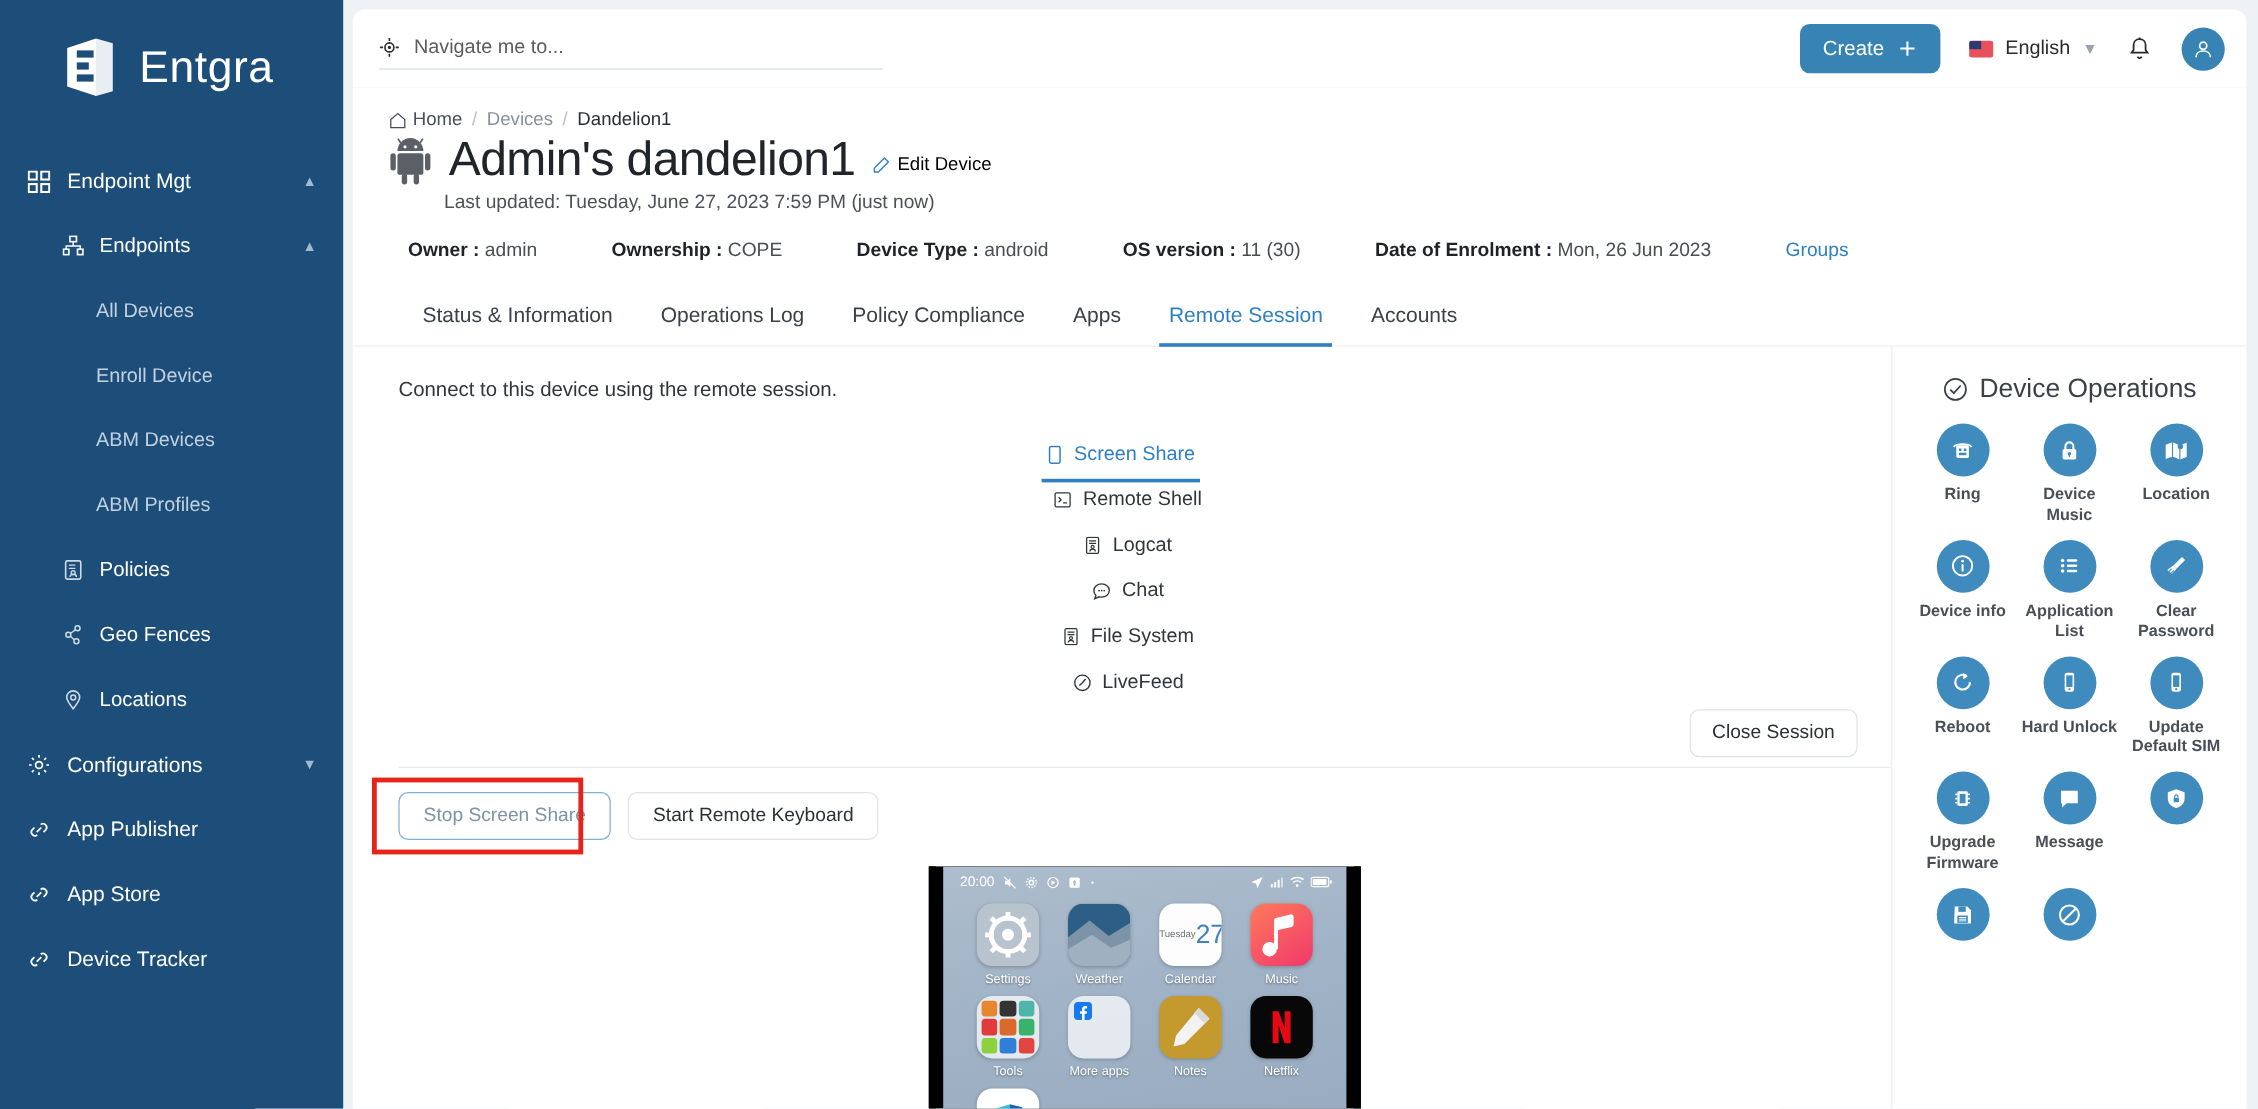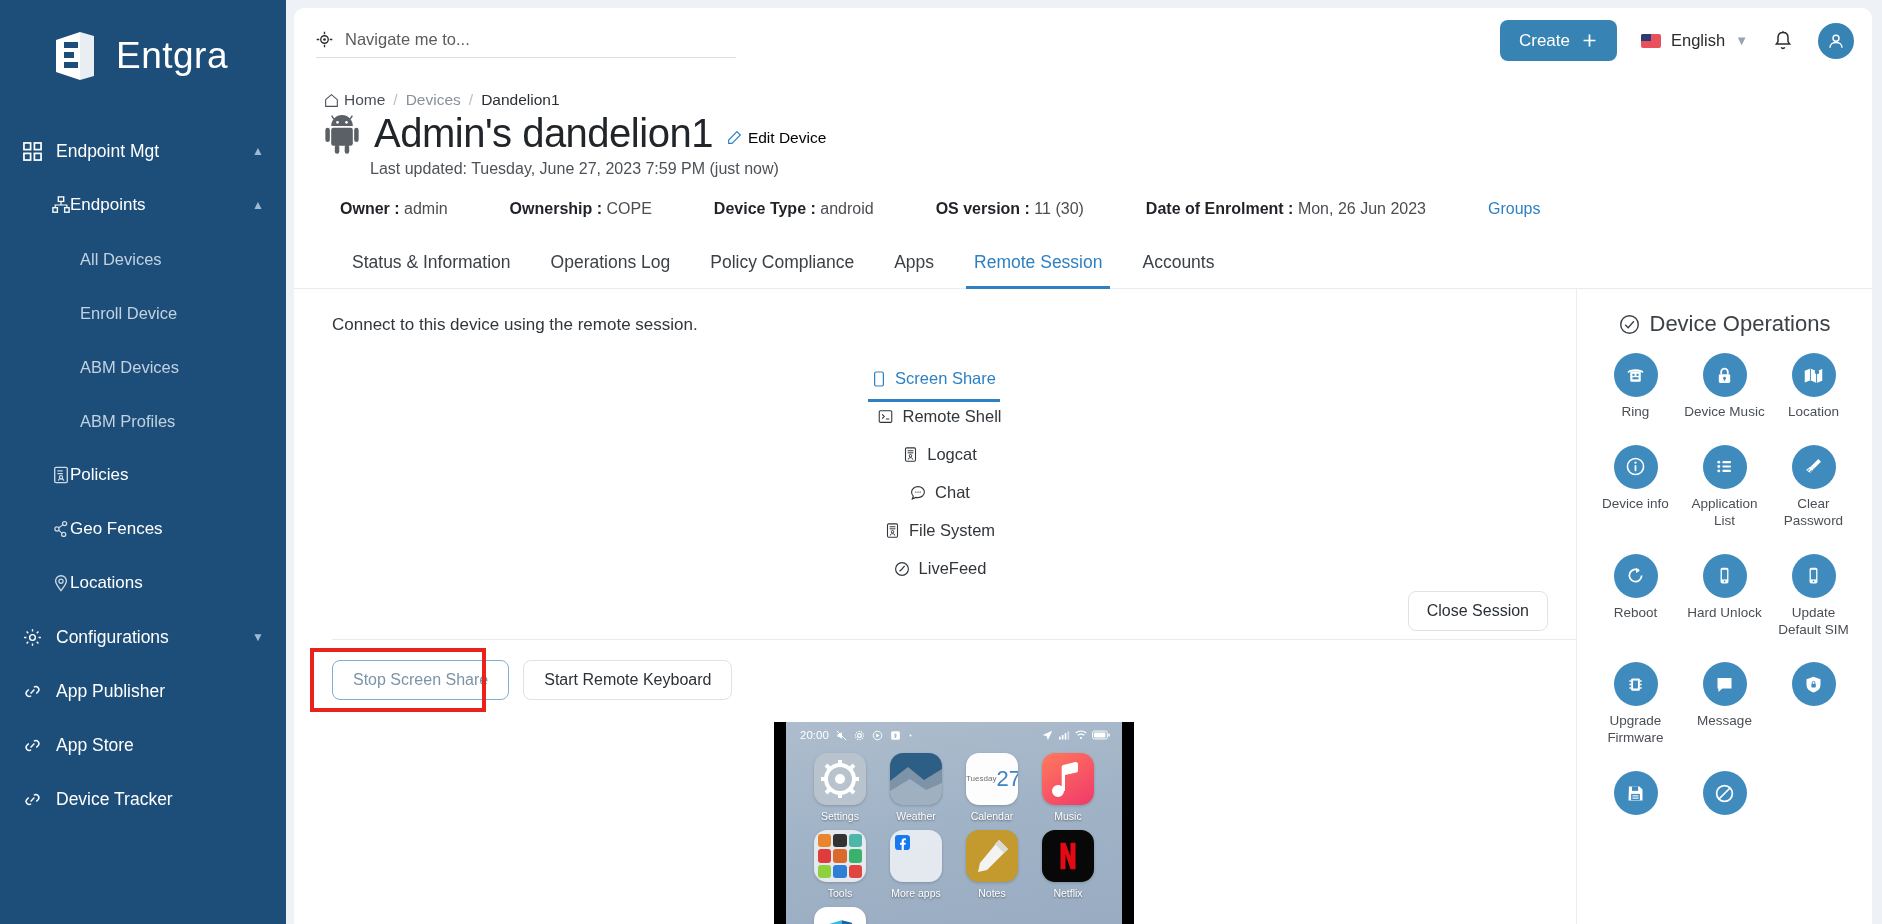--- a/index.html
+++ b/index.html
@@ -24,21 +24,21 @@
   .logo-text { font-size: 37px; font-weight: 400; letter-spacing: .5px; color:#fff;text-align:right; }
 
   .nav { margin-top: 40px; }
   .nav-item {
     display: flex; align-items: center;
     height: 54px; padding-left: 22px; gap: 13px;
     font-size: 17.5px; color: #ffffff; cursor: pointer; position: relative;
   }
   .nav-item .chev { position: absolute; right: 22px; font-size: 12px; color:#9fb9d0; }
   .nav-item .ic { width: 21px; height: 21px; flex:none; display:flex; align-items:center; justify-content:center; }
-  .nav-sub { display: flex; align-items: center; height: 54px; padding-left: 52px; font-size: 17px; color:#fff; cursor:pointer; position:relative; }
+  .nav-sub { display: flex; align-items: center; height: 54px; padding-left: 52px; gap: 13px; font-size: 17px; color:#fff; cursor:pointer; position:relative; }
   .nav-sub .chev { position: absolute; right: 22px; font-size: 12px; color:#9fb9d0; }
   .nav-leaf {
     display: flex; align-items: center; height: 54px; padding-left: 80px;
     font-size: 16.5px; color: #c2d2e0; cursor: pointer;
   }
   svg { display:block; }
 
   
   .main { flex: 1; height: 924px; background:#eef1f5; display:flex; flex-direction:column; overflow:hidden; }
 
@@ -143,21 +143,21 @@
   .app-cell { display:flex; flex-direction:column; align-items:center; gap:5px; }
   .app-icon { width: 52px; height: 52px; border-radius: 13px; overflow:hidden; position:relative; box-shadow: 0 1px 3px rgba(0,0,0,.18); }
   .app-label { font-size: 10.5px; color:#fff; text-shadow: 0 1px 2px rgba(0,0,0,.45); }
 
   
   .ops-panel {
     width: 296px; min-width:296px; background:#fff; border-left:1px solid #eceff2;
     padding: 22px 0 0 0; overflow:hidden;
   }
   .ops-title { display:flex; align-items:center; justify-content:center; gap:10px; font-size: 22px; color:#3b4147; }
-  .ops-grid { display:grid; grid-template-columns: repeat(3,1fr); padding: 16px 14px 0 14px; row-gap: 24px; }
+  .ops-grid { display:grid; grid-template-columns: repeat(3,1fr); padding: 16px 14px 0 14px; row-gap: 12px; font-weight: bold; }
   .op { display:flex; flex-direction:column; align-items:center; gap:7px; cursor:pointer; }
   .op-circle { width: 44px; height: 44px; border-radius:50%; background:#3f8bbd; display:flex; align-items:center; justify-content:center; }
   .op-label { font-size: 13.5px; color:#4a4f55; text-align:center; line-height:1.25; max-width: 84px; }
 </style>
 </head>
 <body>
 
 <div class="app">
 
   <aside class="sidebar">

